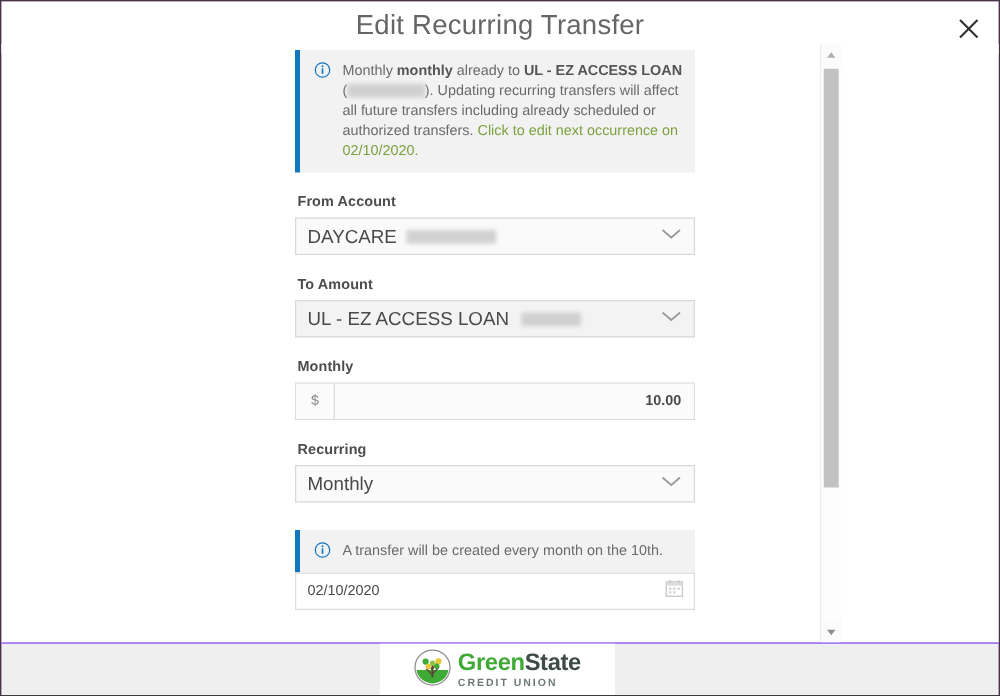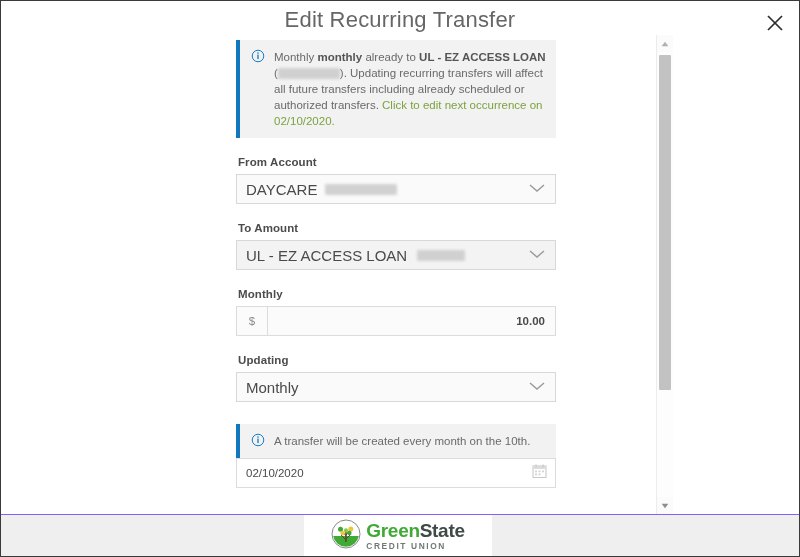--- a/index.html
+++ b/index.html
@@ -315,21 +315,21 @@
             </svg>
         </span>
       </div>
 
       <div class="field-label">Monthly</div>
       <div class="amount-row">
         <div class="amount-prefix">$</div>
         <input class="amount-input" type="text" value="10.00" style="">
       </div>
 
-      <div class="field-label">Updating</div>
+      <div class="field-label">Recurring</div>
       <div class="select-box light">
         <span class="select-value">Monthly</span>
         <span class="chevron">
           <svg width="20" height="12" viewBox="0 0 20 12">
               <polyline points="3,3 10,9 17,3" fill="none" stroke="#9a9a9a" stroke-width="1.4"></polyline>
             </svg>
         </span>
       </div>
 
       <div class="spacer-22"></div>

